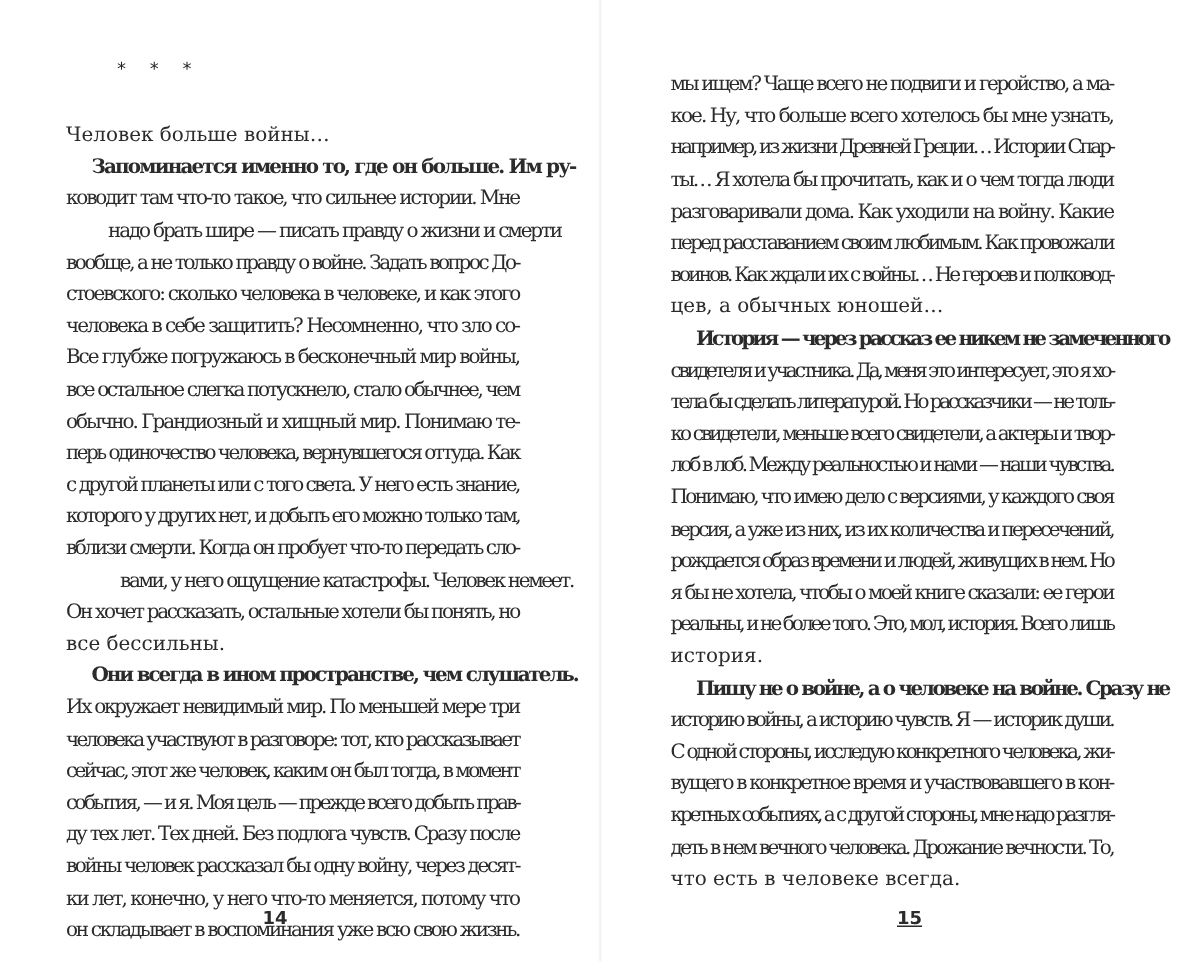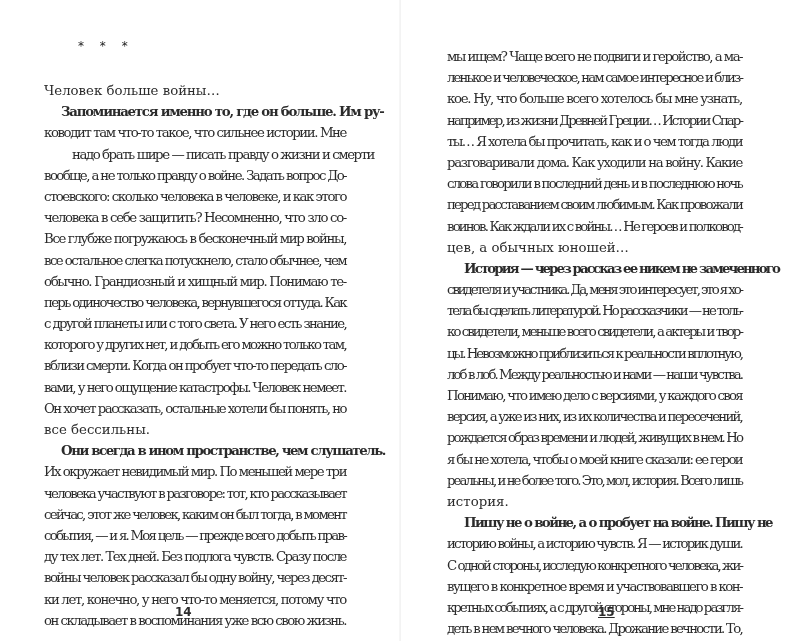--- a/index.html
+++ b/index.html
@@ -95,63 +95,60 @@
         <span class="line" style="letter-spacing: -1.598px;">вообще, а не только правду о войне. Задать вопрос До-</span>
         <span class="line" style="letter-spacing: -1.481px;">стоевского: сколько человека в человеке, и как этого</span>
         <span class="line" style="letter-spacing: -1.328px;">человека в себе защитить? Несомненно, что зло со-</span>
         <span class="line" style="letter-spacing: -1.372px;">Все глубже погружаюсь в бесконечный мир войны,</span>
         <span class="line" style="letter-spacing: -1.567px;">все остальное слегка потускнело, стало обычнее, чем</span>
         <span class="line" style="letter-spacing: -1.318px;">обычно. Грандиозный и хищный мир. Понимаю те-</span>
         <span class="line" style="letter-spacing: -1.685px;">перь одиночество человека, вернувшегося оттуда. Как</span>
         <span class="line" style="letter-spacing: -1.617px;">с другой планеты или с того света. У него есть знание,</span>
         <span class="line" style="letter-spacing: -1.678px;">которого у других нет, и добыть его можно только там,</span>
         <span class="line" style="letter-spacing: -1.578px;">вблизи смерти. Когда он пробует что-то передать сло-</span>
-        <span class="line" style="letter-spacing: -1.561px;">вами, у него ощущение катастрофы. Человек немеет.</span>
+        <span class="line" style="letter-spacing: -1.561px; margin-left: 36px;">вами, у него ощущение катастрофы. Человек немеет.</span>
         <span class="line" style="letter-spacing: -1.542px;">Он хочет рассказать, остальные хотели бы понять, но</span>
         <span class="line last">все бессильны.</span>
         <span class="line indent" style="letter-spacing: -1.401px;">Они всегда в ином пространстве, чем слушатель.</span>
         <span class="line" style="letter-spacing: -1.498px;">Их окружает невидимый мир. По меньшей мере три</span>
         <span class="line" style="letter-spacing: -1.714px;">человека участвуют в разговоре: тот, кто рассказывает</span>
         <span class="line" style="letter-spacing: -1.707px;">сейчас, этот же человек, каким он был тогда, в момент</span>
         <span class="line" style="letter-spacing: -1.756px;">события, — и я. Моя цель — прежде всего добыть прав-</span>
         <span class="line" style="letter-spacing: -1.494px;">ду тех лет. Тех дней. Без подлога чувств. Сразу после</span>
         <span class="line" style="letter-spacing: -1.571px;">войны человек рассказал бы одну войну, через десят-</span>
         <span class="line" style="letter-spacing: -1.346px;">ки лет, конечно, у него что-то меняется, потому что</span>
         <span class="line" style="letter-spacing: -1.521px;">он складывает в воспоминания уже всю свою жизнь.</span>
       </div>
     <div class="page-number">14</div>
   </div>
 
   <div class="gutter"></div>
 
   <div class="page right">
     <div class="text-block">
         <span class="line" style="letter-spacing: -1.531px;">мы ищем? Чаще всего не подвиги и геройство, а ма-</span>
-        <span class="line" style="letter-spacing: -1.869px;">ленькое и человеческое, нам самое интересное и близ-</span>
         <span class="line" style="letter-spacing: -1.285px;">кое. Ну, что больше всего хотелось бы мне узнать,</span>
         <span class="line" style="letter-spacing: -1.92px;">например, из жизни Древней Греции… Истории Спар-</span>
         <span class="line" style="letter-spacing: -1.551px;">ты… Я хотела бы прочитать, как и о чем тогда люди</span>
         <span class="line" style="letter-spacing: -1.335px;">разговаривали дома. Как уходили на войну. Какие</span>
-        <span class="line" style="letter-spacing: -1.768px;">слова говорили в последний день и в последнюю ночь</span>
         <span class="line" style="letter-spacing: -1.805px;">перед расставанием своим любимым. Как провожали</span>
         <span class="line" style="letter-spacing: -1.841px;">воинов. Как ждали их с войны… Не героев и полковод-</span>
         <span class="line last">цев, а обычных юношей…</span>
         <span class="line indent" style="letter-spacing: -1.865px;">История — через рассказ ее никем не замеченного</span>
         <span class="line" style="letter-spacing: -2.067px;">свидетеля и участника. Да, меня это интересует, это я хо-</span>
         <span class="line" style="letter-spacing: -2.075px;">тела бы сделать литературой. Но рассказчики — не толь-</span>
         <span class="line" style="letter-spacing: -1.924px;">ко свидетели, меньше всего свидетели, а актеры и твор-</span>
-        <span class="line" style="letter-spacing: -1.975px;">цы. Невозможно приблизиться к реальности вплотную,</span>
         <span class="line" style="letter-spacing: -1.933px;">лоб в лоб. Между реальностью и нами — наши чувства.</span>
         <span class="line" style="letter-spacing: -1.71px;">Понимаю, что имею дело с версиями, у каждого своя</span>
         <span class="line" style="letter-spacing: -1.792px;">версия, а уже из них, из их количества и пересечений,</span>
         <span class="line" style="letter-spacing: -1.916px;">рождается образ времени и людей, живущих в нем. Но</span>
         <span class="line" style="letter-spacing: -1.647px;">я бы не хотела, чтобы о моей книге сказали: ее герои</span>
         <span class="line" style="letter-spacing: -1.936px;">реальны, и не более того. Это, мол, история. Всего лишь</span>
         <span class="line last">история.</span>
-        <span class="line indent" style="letter-spacing: -1.596px;">Пишу не о войне, а о пробует на войне. Пишу не</span>
+        <span class="line indent" style="letter-spacing: -1.596px;">Пишу не о войне, а о человеке на войне. Сразу не</span>
         <span class="line" style="letter-spacing: -1.79px;">историю войны, а историю чувств. Я — историк души.</span>
         <span class="line" style="letter-spacing: -1.896px;">С одной стороны, исследую конкретного человека, жи-</span>
         <span class="line" style="letter-spacing: -1.553px;">вущего в конкретное время и участвовавшего в кон-</span>
         <span class="line" style="letter-spacing: -1.981px;">кретных событиях, а с другой стороны, мне надо разгля-</span>
         <span class="line" style="letter-spacing: -1.722px;">деть в нем вечного человека. Дрожание вечности. То,</span>
         <span class="line last">что есть в человеке всегда.</span>
       </div>
     <div class="page-number">15</div>
   </div>
 

